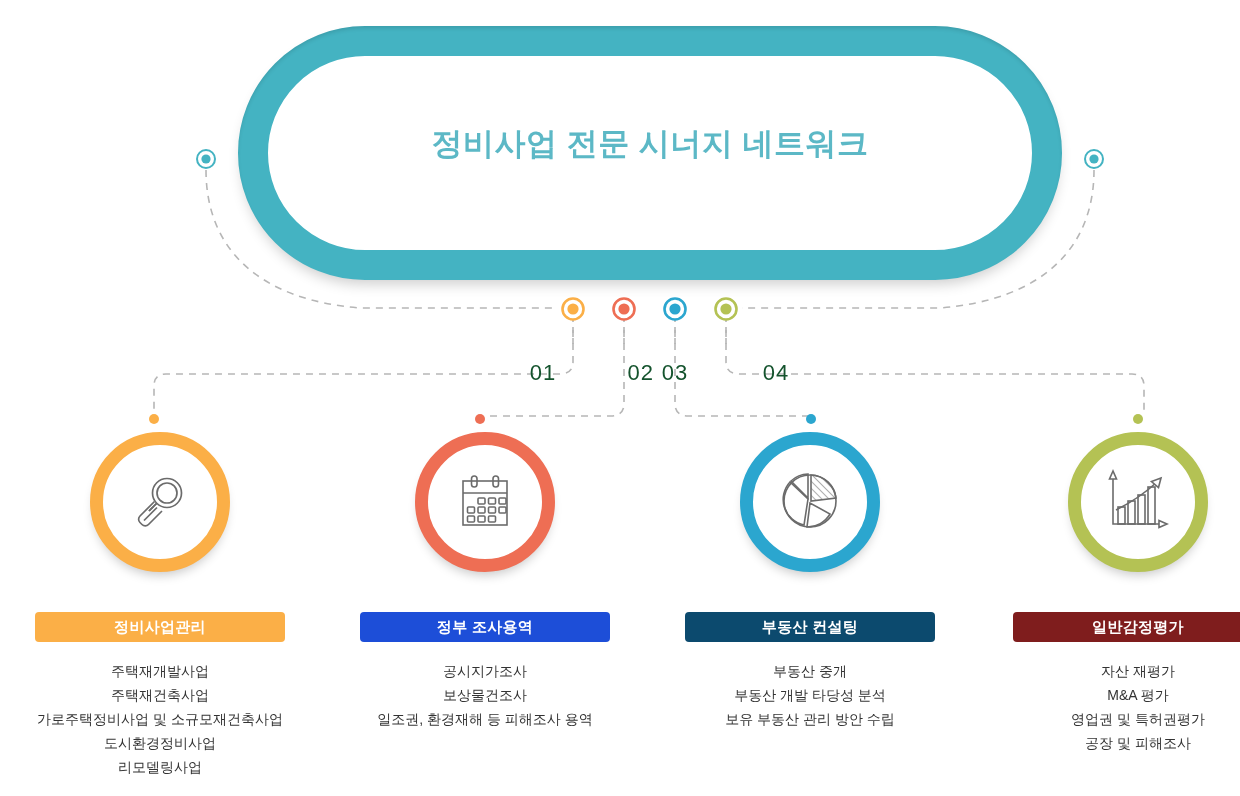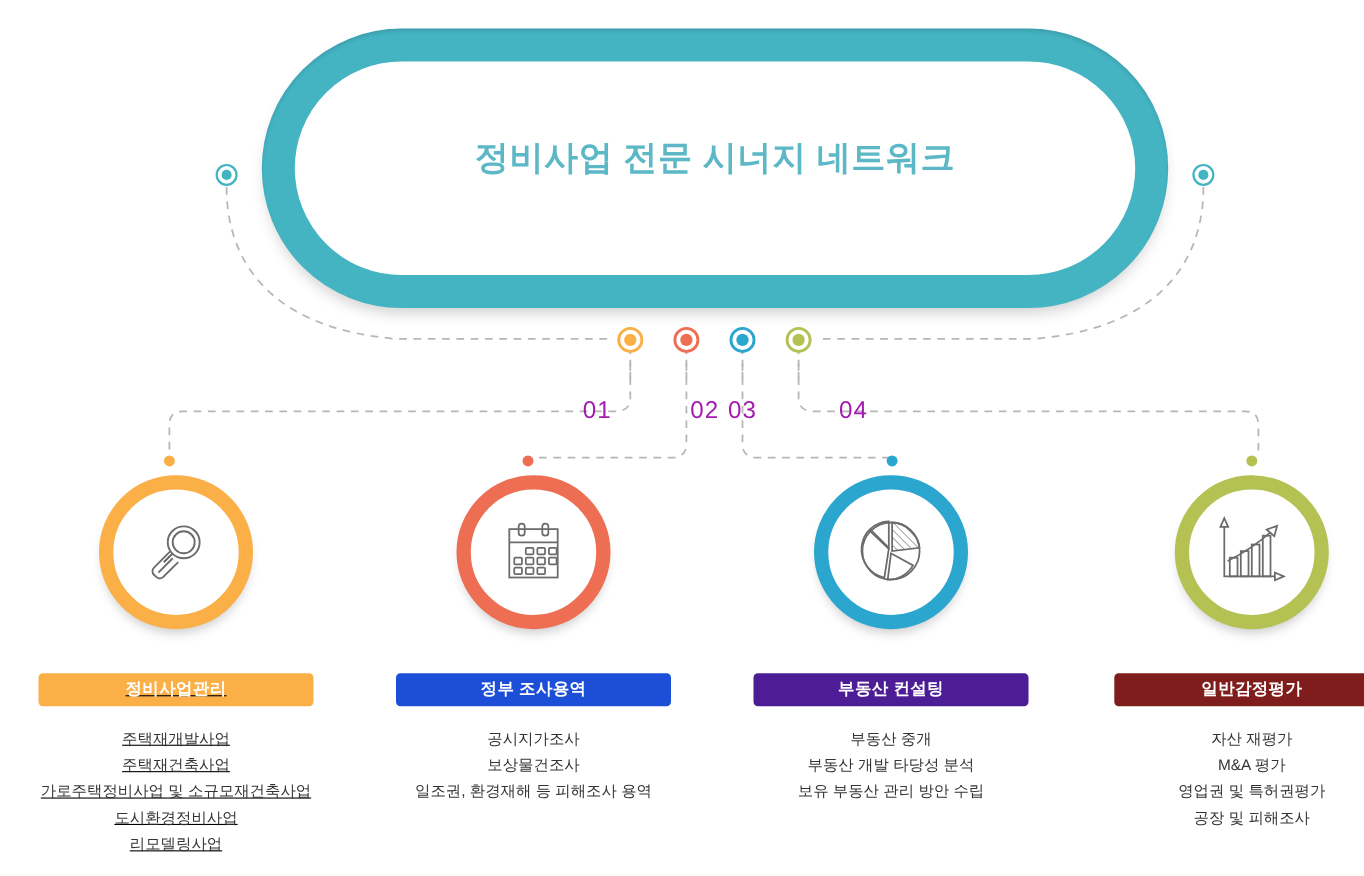--- a/index.html
+++ b/index.html
@@ -59,34 +59,34 @@
     left: 0; top: 0;
     width: 1240px;
     height: 796px;
     pointer-events: none;
   }
 
   
   .step-num {
     position: absolute;
     font-size: 22px;
-    color: #a21caf;
+    color: #14532d;
     line-height: 1;
     width: 60px;
     text-align: center;
     letter-spacing: 1px;
   }
 
   
   .col {
     position: absolute;
     top: 432px;
     width: 260px;
   }
-  .col-c1 { left: 0px; text-decoration: underline; }
+  .col-c1 { left: 0px; }
   .col-c2 { left: 325px; }
   .col-c3 { left: 650px; }
   .col-c4 { left: 978px; }
 
   .icon-ring {
     position: relative;
     width: 140px;
     height: 140px;
     margin: 0 auto;
     border-radius: 50%;
@@ -111,21 +111,21 @@
     line-height: 30px;
     border-radius: 4px;
     text-align: center;
     color: #ffffff;
     font-size: 15px;
     font-weight: bold;
     letter-spacing: 0.3px;
   }
   .bar-c1 { background: #fbaf47; }
   .bar-c2 { background: #1d4ed8; }
-  .bar-c3 { background: #4c1d95; }
+  .bar-c3 { background: #0c4a6e; }
   .bar-c4 { background: #7f1d1d; }
 
   .item-list {
     margin-top: 17px;
     text-align: center;
   }
   .item-list div {
     font-size: 14px;
     color: #333333;
     line-height: 24px;

